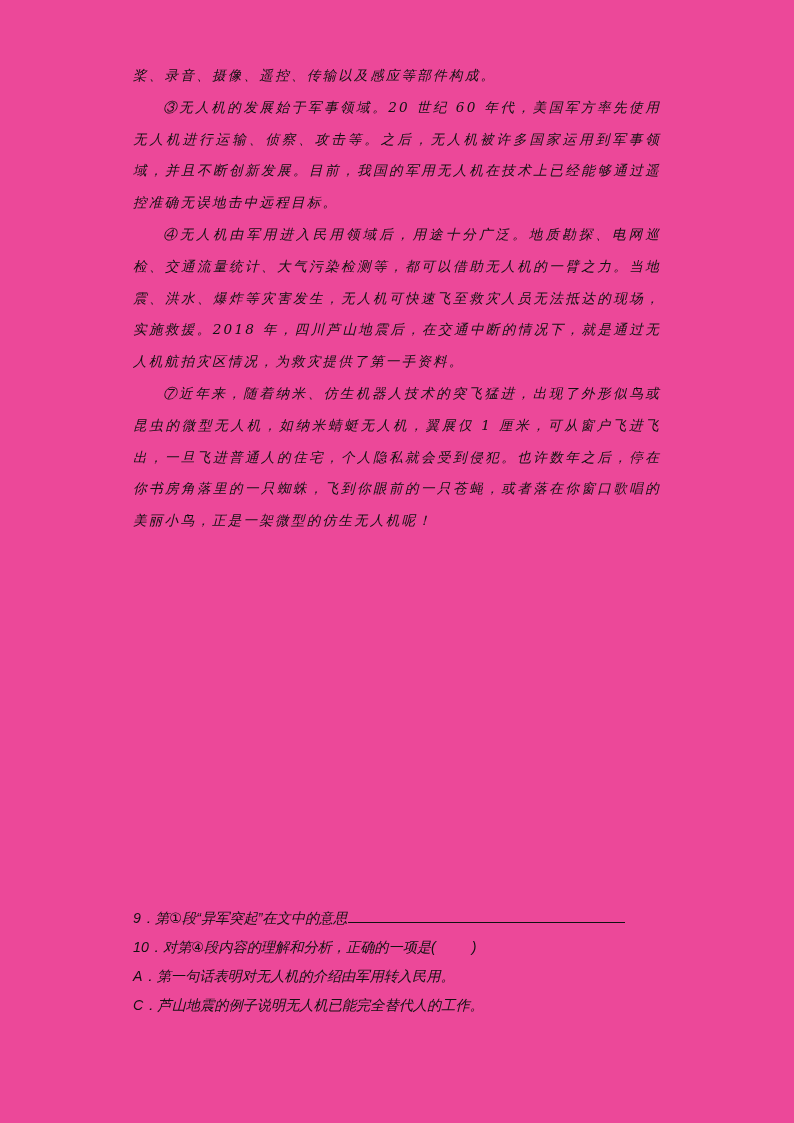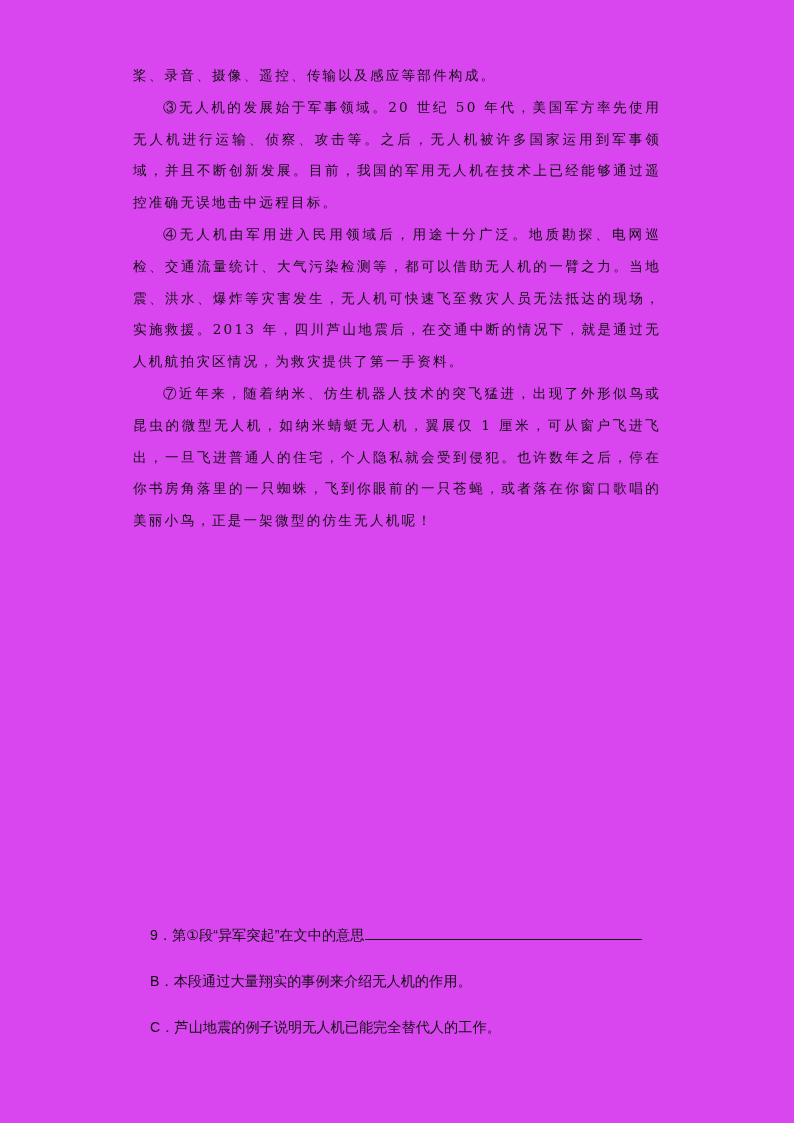--- a/index.html
+++ b/index.html
@@ -1,51 +1,54 @@
 <!DOCTYPE html>
 <html><head>
 <meta charset="utf-8">
 <style>
   html, body { margin: 0; padding: 0; background: #ffffff; }
   body { width: 794px; height: 1123px; position: relative; overflow: hidden; }
-  .page { position: absolute; left: 0; top: 0; width: 794px; height: 1123px; background: #d946ef; }
+  .page { position: absolute; left: 0; top: 0; width: 794px; height: 1123px; background: #ec4899; font-style: italic; }
   .article {
     position: absolute; left: 133px; top: 60px; width: 528px;
     font-family: "DejaVu Serif", "Liberation Serif", serif;
     font-size: 13.6px; color: #111;
     line-height: 31.8px; letter-spacing: 2.2px;
   }
   .article p { margin: 0; text-align: justify; text-align-last: left; }
   .article p.indent { text-indent: 30px; }
   .questions {
     position: absolute; left: 133px; top: 904px; width: 560px;
     font-family: "Liberation Sans", "DejaVu Sans", sans-serif;
     font-size: 14.2px; color: #111; line-height: 29px;
   }
-  .questions .q { margin: 17px; white-space: nowrap; }
+  .questions .q { margin: 0; white-space: nowrap; }
   .blank { display: inline-block; width: 277px; border-bottom: 1px solid #111; height: 14px; vertical-align: baseline; }
   .paren-space { display: inline-block; width: 36px; }
 </style>
 </head>
 <body>
 
 <div class="page">
 
   <div class="article">
     <p>桨、录音、摄像、遥控、传输以及感应等部件构成。</p>
-    <p class="indent">③无人机的发展始于军事领域。20 世纪 50 年代，美国军方率先使用无人机进行运输、侦察、攻击等。之后，无人机被许多国家运用到军事领域，并且不断创新发展。目前，我国的军用无人机在技术上已经能够通过遥控准确无误地击中远程目标。</p>
-    <p class="indent">④无人机由军用进入民用领域后，用途十分广泛。地质勘探、电网巡检、交通流量统计、大气污染检测等，都可以借助无人机的一臂之力。当地震、洪水、爆炸等灾害发生，无人机可快速飞至救灾人员无法抵达的现场，实施救援。2013 年，四川芦山地震后，在交通中断的情况下，就是通过无人机航拍灾区情况，为救灾提供了第一手资料。</p>
+    <p class="indent">③无人机的发展始于军事领域。20 世纪 60 年代，美国军方率先使用无人机进行运输、侦察、攻击等。之后，无人机被许多国家运用到军事领域，并且不断创新发展。目前，我国的军用无人机在技术上已经能够通过遥控准确无误地击中远程目标。</p>
+    <p class="indent">④无人机由军用进入民用领域后，用途十分广泛。地质勘探、电网巡检、交通流量统计、大气污染检测等，都可以借助无人机的一臂之力。当地震、洪水、爆炸等灾害发生，无人机可快速飞至救灾人员无法抵达的现场，实施救援。2018 年，四川芦山地震后，在交通中断的情况下，就是通过无人机航拍灾区情况，为救灾提供了第一手资料。</p>
     <p class="indent">⑦近年来，随着纳米、仿生机器人技术的突飞猛进，出现了外形似鸟或昆虫的微型无人机，如纳米蜻蜓无人机，翼展仅 1 厘米，可从窗户飞进飞出，一旦飞进普通人的住宅，个人隐私就会受到侵犯。也许数年之后，停在你书房角落里的一只蜘蛛，飞到你眼前的一只苍蝇，或者落在你窗口歌唱的美丽小鸟，正是一架微型的仿生无人机呢！</p>
   </div>
 
   <div class="questions">
     <div class="q">
       <span>9．</span><span>第①段“异军突起”在文中的意思</span><span class="blank"></span>
     </div>
     <div class="q">
-      <span>B．</span><span>本段通过大量翔实的事例来介绍无人机的作用。</span>
+      <span>10．</span><span>对第④段内容的理解和分析，正确的一项是(</span><span class="paren-space"></span><span>)</span>
+    </div>
+    <div class="q">
+      <span>A．</span><span>第一句话表明对无人机的介绍由军用转入民用。</span>
     </div>
     <div class="q">
       <span>C．</span><span>芦山地震的例子说明无人机已能完全替代人的工作。</span>
     </div>
   </div>
 
 </div>
 
 </body></html>

